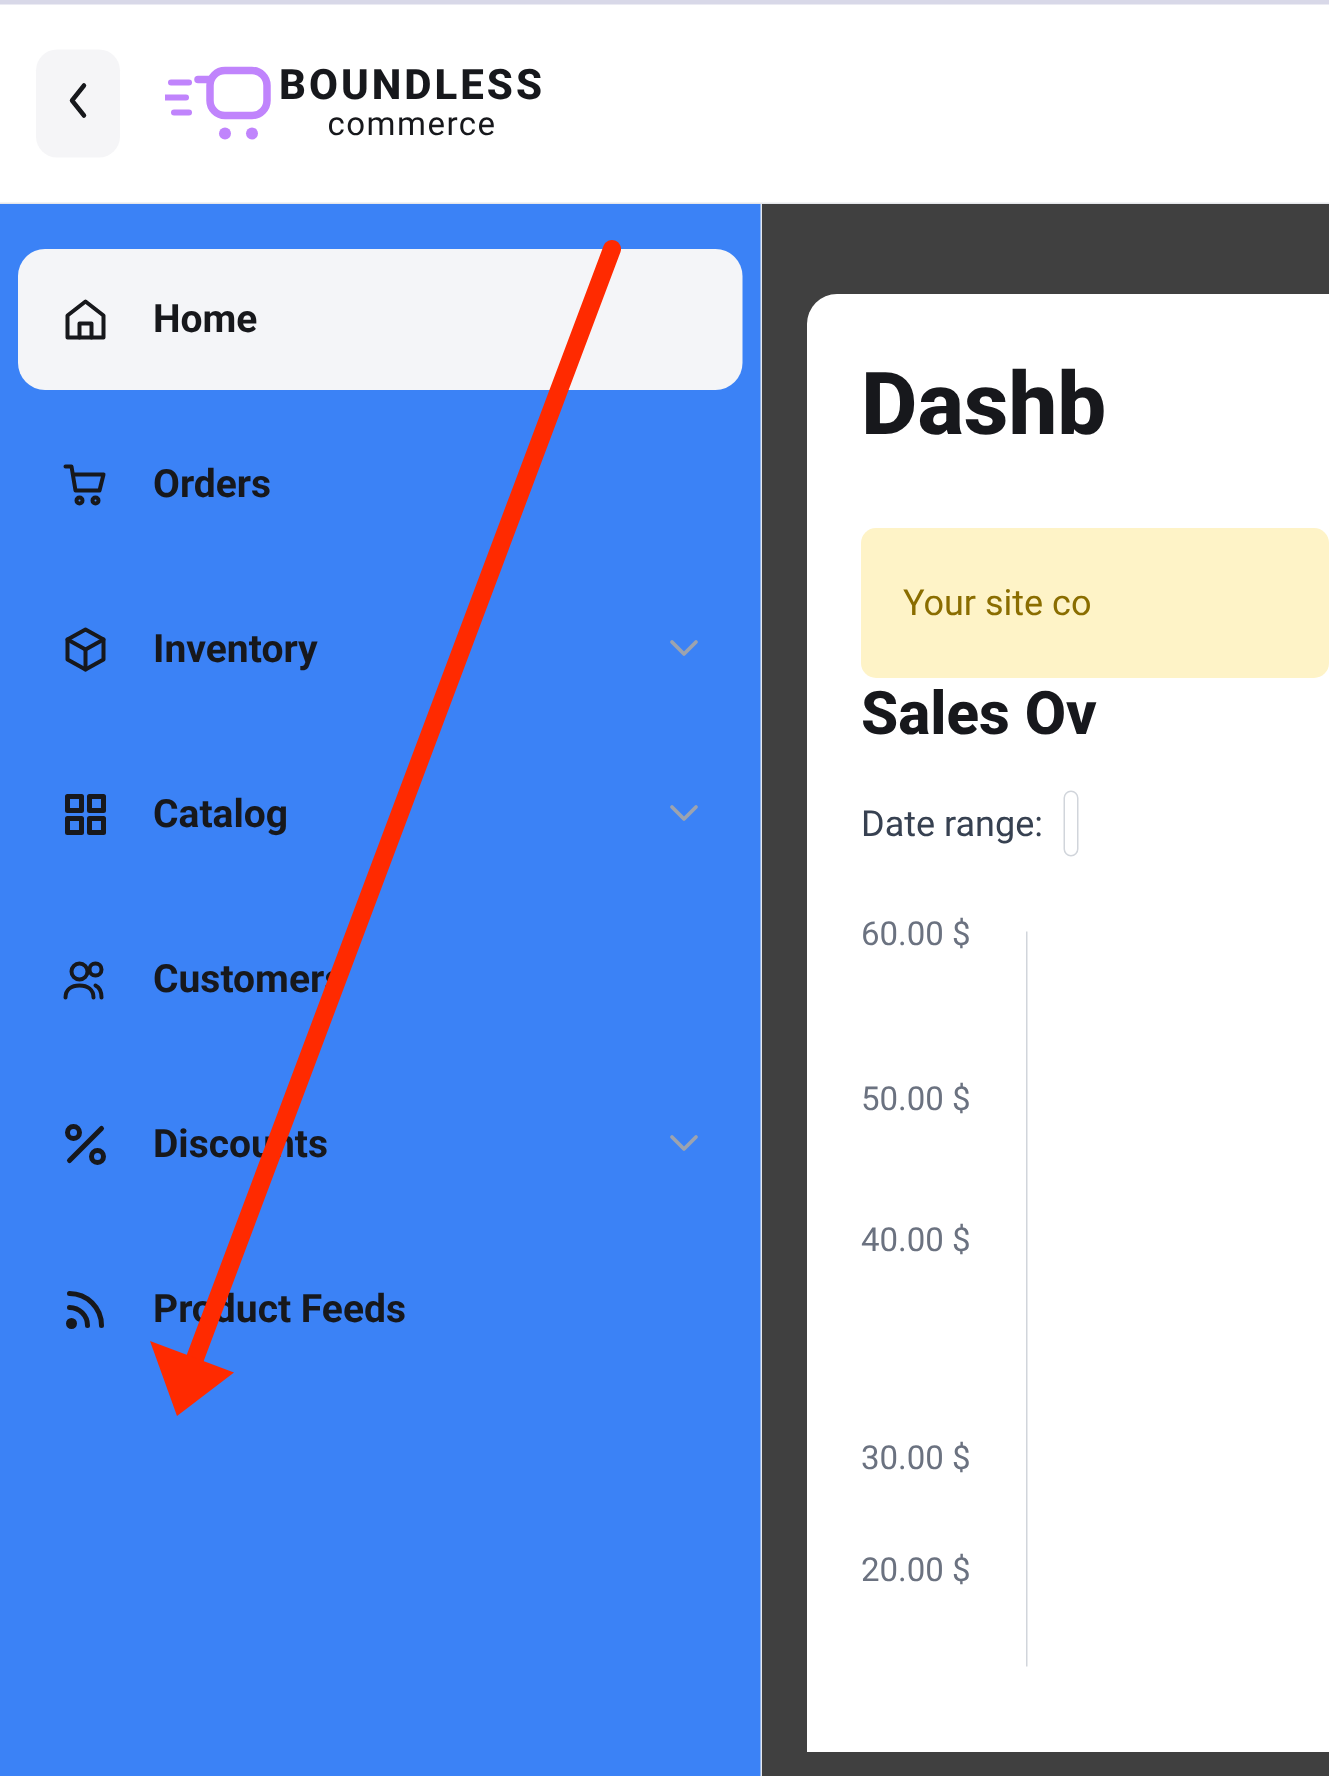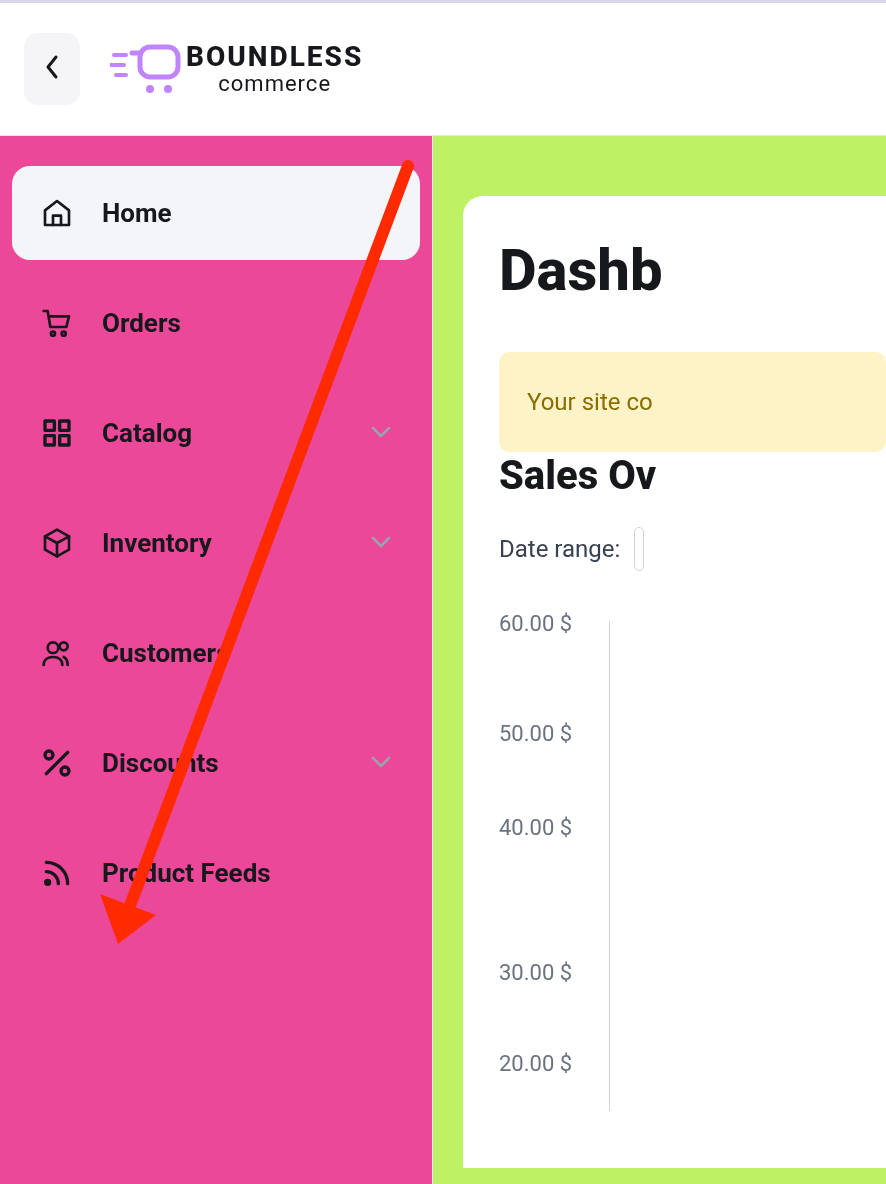--- a/index.html
+++ b/index.html
@@ -62,24 +62,24 @@
     color: #17181c;
     letter-spacing: 1px;
     margin-top: 2px;
     text-align: center;
   }
   .main {
     display: flex;
     height: calc(100% - 136px);
   }
   .sidebar {
-    width: 433px;
+    width: 508px;
     padding: 30px 12px;
     border-right: 1px solid #e5e7eb;
-    background: #ec4899;
+    background: #3b82f6;
   }
   .nav-item {
     display: flex;
     align-items: center;
     padding: 30px 28px;
     gap: 28px;
     border-radius: 18px;
     cursor: pointer;
     margin-bottom: 16px;
     position: relative;
@@ -98,21 +98,21 @@
     display: flex;
     align-items: center;
     justify-content: center;
   }
   .nav-item .chevron {
     margin-left: auto;
     color: #9ca3af;
   }
   .content {
     flex: 1;
-    background: #bef264;
+    background: #404040;
     padding: 60px 0 16px 0;
     position: relative;
   }
   .content-card {
     background: #fff;
     border-radius: 20px 0 0 0;
     margin-left: 30px;
     padding: 40px 0 0 36px;
     height: 100%;
   }
@@ -234,44 +234,44 @@
           <path d="M2 3 H5 L7 15 H19 L21 7 H6"></path>
           <circle cx="9" cy="20" r="1.5"></circle>
           <circle cx="17" cy="20" r="1.5"></circle>
         </svg>
       </span>
       <span class="nav-label">Orders</span>
     </div>
 
     <div class="nav-item">
       <span class="nav-icon">
+        <svg width="32" height="32" viewBox="0 0 24 24" fill="none" stroke="#17181c" stroke-width="2" stroke-linecap="round" stroke-linejoin="round">
+          <path d="M12 2 L21 7 V17 L12 22 L3 17 V7 Z"></path>
+          <path d="M3 7 L12 12 L21 7"></path>
+          <path d="M12 12 V22"></path>
+        </svg>
+      </span>
+      <span class="nav-label">Inventory</span>
+      <span class="chevron">
+        <svg width="22" height="14" viewBox="0 0 22 14">
+            <path d="M3 3 L11 11 L19 3" stroke="#9ca3af" stroke-width="2.5" fill="none" stroke-linecap="round" stroke-linejoin="round"></path>
+          </svg>
+      </span>
+    </div>
+
+    <div class="nav-item">
+      <span class="nav-icon">
         <svg width="32" height="32" viewBox="0 0 24 24" fill="none" stroke="#17181c" stroke-width="2.5" stroke-linecap="round" stroke-linejoin="round">
           <rect x="3" y="3" width="7" height="7"></rect>
           <rect x="14" y="3" width="7" height="7"></rect>
           <rect x="3" y="14" width="7" height="7"></rect>
           <rect x="14" y="14" width="7" height="7"></rect>
         </svg>
       </span>
       <span class="nav-label">Catalog</span>
-      <span class="chevron">
-        <svg width="22" height="14" viewBox="0 0 22 14">
-            <path d="M3 3 L11 11 L19 3" stroke="#9ca3af" stroke-width="2.5" fill="none" stroke-linecap="round" stroke-linejoin="round"></path>
-          </svg>
-      </span>
-    </div>
-
-    <div class="nav-item">
-      <span class="nav-icon">
-        <svg width="32" height="32" viewBox="0 0 24 24" fill="none" stroke="#17181c" stroke-width="2" stroke-linecap="round" stroke-linejoin="round">
-          <path d="M12 2 L21 7 V17 L12 22 L3 17 V7 Z"></path>
-          <path d="M3 7 L12 12 L21 7"></path>
-          <path d="M12 12 V22"></path>
-        </svg>
-      </span>
-      <span class="nav-label">Inventory</span>
       <span class="chevron">
         <svg width="22" height="14" viewBox="0 0 22 14">
             <path d="M3 3 L11 11 L19 3" stroke="#9ca3af" stroke-width="2.5" fill="none" stroke-linecap="round" stroke-linejoin="round"></path>
           </svg>
       </span>
     </div>
 
     <div class="nav-item">
       <span class="nav-icon">
         <svg width="32" height="32" viewBox="0 0 24 24" fill="none" stroke="#17181c" stroke-width="2" stroke-linecap="round" stroke-linejoin="round">
@@ -327,21 +327,21 @@
         <span class="date-range-label">Date range:</span>
         <div class="date-range-select"></div>
       </div>
 
       <div class="chart-area">
         <div class="chart-grid"></div>
         <div class="y-tick" style="top:0px">60.00 $</div>
         <div class="y-tick" style="top:110px">50.00 $</div>
         <div class="y-tick" style="top:204px">40.00 $</div>
         <div class="y-tick" style="top:349px">30.00 $</div>
-        <div class="y-tick" style="top:440px">20.00 $</div>
+        <div class="y-tick" style="top:424px">20.00 $</div>
       </div>
     </div>
   </div>
 </div>
 
 <svg class="arrow-overlay" viewBox="0 0 475 900">
   <line x1="408" y1="30" x2="128" y2="775" stroke="#ff2a00" stroke-width="12" stroke-linecap="round"></line>
   <polygon points="118,808 100,758 156,779" fill="#ff2a00"></polygon>
 </svg>
 

